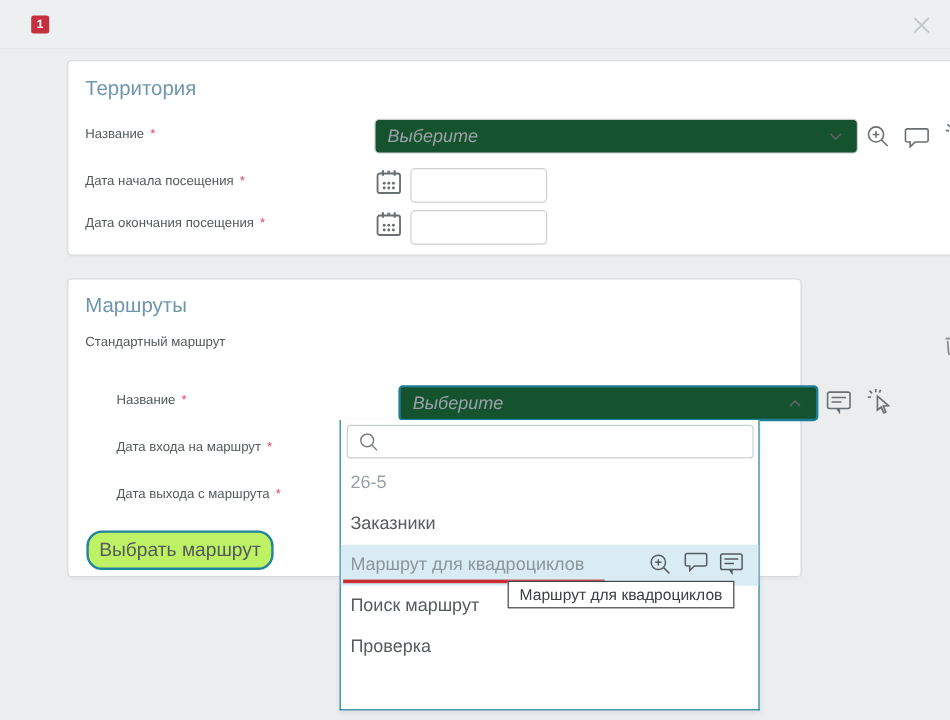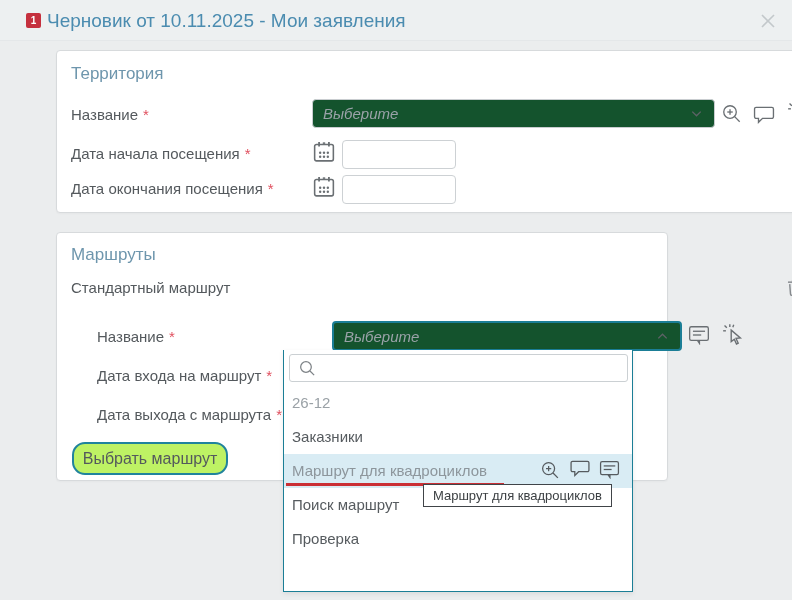--- a/index.html
+++ b/index.html
@@ -36,21 +36,21 @@
   .panel {
     position:absolute; background:#fff;
     border:1px solid #d7dadc; border-radius:4px;
     box-shadow:0 1px 2px rgba(0,0,0,0.03);
     margin-left:48px;
   }
   #territory-panel { left:8px; top:50px; width:769px; height:163px; }
   #routes-panel    { left:8px; top:232px; width:612px; height:249px; }
 
   .section-heading { position:absolute; font-size:17px; color:#6e96ad; }
-  .label { position:absolute; font-size:15px; color:#54595d; white-space:nowrap; }
+  .label { position:absolute; font-size:11px; color:#54595d; white-space:nowrap; }
   .req { color:#e04f5e; margin-left:5px; }
 
   .combobox {
     position:absolute; background:#14532d; border:1px solid #c9cdd0;
     border-radius:4px; display:flex; align-items:center;
     padding:0 10px; cursor:pointer;
   }
   .combobox .ph { font-style:italic; color:#9aa2a8; font-size:15px; flex:1; }
   .combobox .chev { color:#5d6266; display:flex; }
   .combobox.focused { border:2px solid #1b7e96; }
@@ -113,21 +113,20 @@
     font-size:13px; color:#3c4043; padding:3px 9px; white-space:nowrap;
   }
 </style>
 </head>
 <body>
 
 <div class="stage">
 
   <div class="titlebar">
     <span class="doc-badge">1</span>
-    <span class="title">Черновик от 10.11.2025 - Мои заявления</span>
     <span class="close-x">
       <svg width="20" height="20" viewBox="0 0 20 20">
           <line x1="4" y1="4" x2="16" y2="16" stroke="currentColor" stroke-width="1.6"></line>
           <line x1="16" y1="4" x2="4" y2="16" stroke="currentColor" stroke-width="1.6"></line>
         </svg>
     </span>
   </div>
 
   <div class="panel" id="territory-panel">
     <div class="section-heading" style="left:14px; top:13px;">Территория</div>
@@ -261,21 +260,21 @@
   <div class="dropdown">
     <div class="search-wrap">
       <span class="search-icon">
         <svg width="19" height="19" viewBox="0 0 20 20">
             <circle cx="8.4" cy="8.4" r="5.6" fill="none" stroke="currentColor" stroke-width="1.3"></circle>
             <line x1="12.6" y1="12.6" x2="17" y2="17" stroke="currentColor" stroke-width="1.3"></line>
           </svg>
       </span>
     </div>
     <div class="dd-items">
-      <div class="dd-item muted">26-12</div>
+      <div class="dd-item muted">26-5</div>
       <div class="dd-item">Заказники</div>
       <div class="dd-item highlight">
         <span>Маршрут для квадроциклов</span>
         <span class="dd-underline"></span>
         <span class="dd-row-icons">
           <span class="icon">
             <svg width="21" height="21" viewBox="0 0 20 20">
                 <circle cx="8.2" cy="8.2" r="5.7" fill="none" stroke="currentColor" stroke-width="1.2"></circle>
                 <line x1="12.4" y1="12.4" x2="17" y2="17" stroke="currentColor" stroke-width="1.2"></line>
                 <line x1="8.2" y1="5.7" x2="8.2" y2="10.7" stroke="currentColor" stroke-width="1.2"></line>

